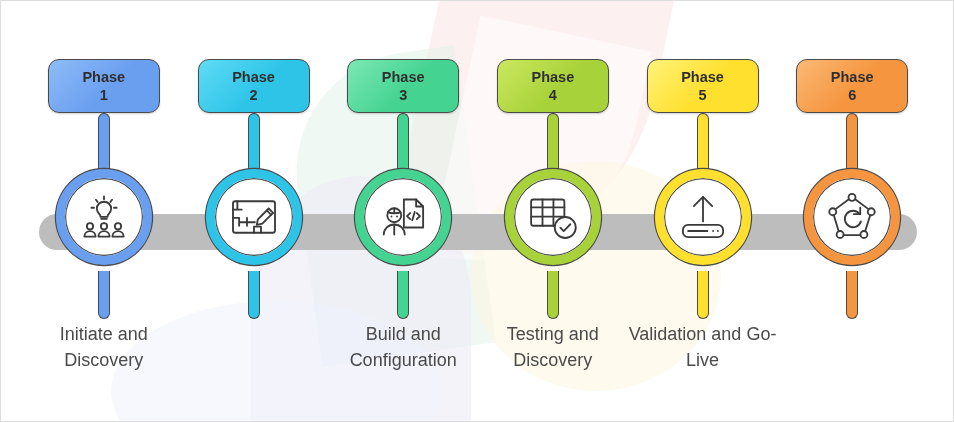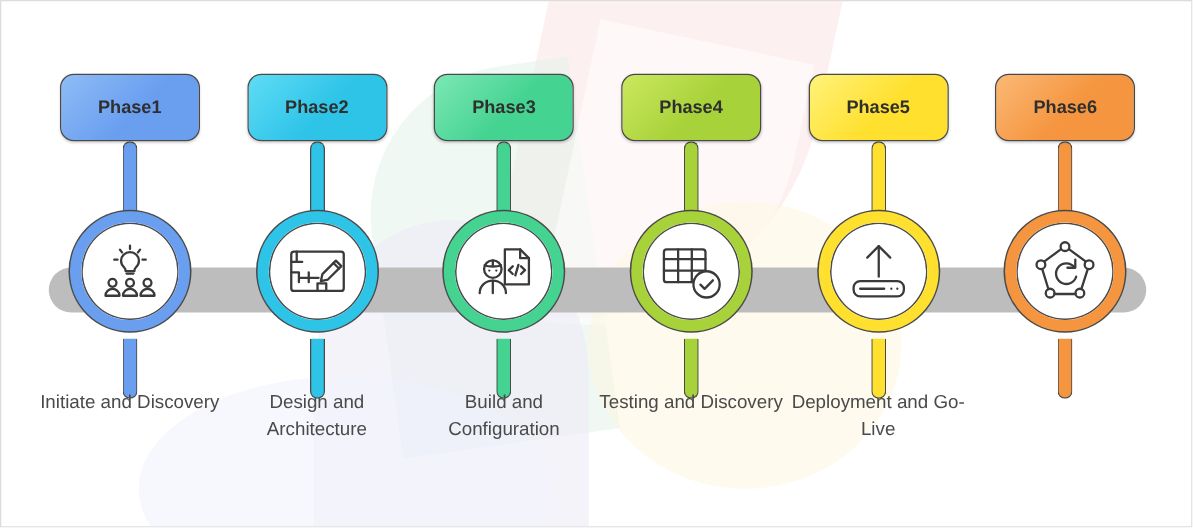--- a/index.html
+++ b/index.html
@@ -104,21 +104,21 @@
   }
 
   
   .pill {
     margin-top: 58px;
     width: 110px;
     height: 52px;
     border: 1.6px solid #4a4a4a;
     border-radius: 11px;
     display: flex;
-    flex-direction: row;
+    flex-direction: column;
     align-items: center;
     justify-content: center;
     color: #2f2f2f;
     font-weight: bold;
     font-size: 14.5px;
     line-height: 1.25;
     box-shadow: 0 1px 2px rgba(0,0,0,0.18);
     position: relative;
     z-index: 6;
   }
@@ -171,24 +171,24 @@
     height: 58px;
     display: flex;
     align-items: center;
     justify-content: center;
   }
   .ring svg { display: block; }
 
   
   .caption {
     position: absolute;
-    top: 310px;
+    top: 320px;
     width: 150px;
     text-align: center;
-    font-size: 15px;
+    font-size: 18px;
     line-height: 1.45;
     color: #4a4a4a;
     z-index: 5;
   }
 </style>
 </head>
 <body>
 
 <div id="canvas">
 
@@ -239,21 +239,20 @@
           <span class="icon-wrap">
     <svg viewBox="0 0 64 64" width="56" height="56" fill="none" stroke="#3a3a3a" stroke-width="2.1" stroke-linecap="round" stroke-linejoin="round">
       <rect x="8" y="14" width="48" height="36" rx="2.5"></rect>
       <path d="M8 23.5h10M13 14v9.5M8 33h7M15 33v9M15 38h9M24 33v9M24 38h9"></path>
       <path d="M32 50v-7h8v7"></path>
       <path d="M36.5 34.6 48.8 22.3l5 5L41.5 39.6l-6.4 1.4z"></path>
       <path d="M46.6 24.5l5 5"></path>
     </svg>
           </span>
         </div>
-        <div class="caption">Design and Architecture</div>
       </div>
       <div class="phase">
         <div class="pill" style="background: linear-gradient(135deg, rgb(124, 232, 180) 0%, rgb(69, 211, 146) 55%, rgb(69, 211, 146) 100%);">
           <span>Phase</span>
           <span class="num">3</span>
         </div>
         <div class="stem-top" style="background: rgb(69, 211, 146);"></div>
         <div class="stem-bottom" style="background: rgb(69, 211, 146);"></div>
         <div class="ring" style="border-color: rgb(69, 211, 146);">
           <span class="icon-wrap">
@@ -301,21 +300,21 @@
           <span class="icon-wrap">
     <svg viewBox="0 0 64 64" width="56" height="56" fill="none" stroke="#3a3a3a" stroke-width="2.1" stroke-linecap="round" stroke-linejoin="round">
       <path d="M32 9v28"></path>
       <path d="M21.5 19.5 32 9l10.5 10.5"></path>
       <rect x="9" y="41" width="46" height="14" rx="6"></rect>
       <path d="M43.5 48h.02M49 48h.02"></path>
       <path d="M15 48h22"></path>
     </svg>
           </span>
         </div>
-        <div class="caption">Deployment and Go-Live</div>
+        <div class="caption">Validation and Go-Live</div>
       </div>
       <div class="phase">
         <div class="pill" style="background: linear-gradient(135deg, rgb(251, 185, 117) 0%, rgb(245, 149, 63) 55%, rgb(245, 149, 63) 100%);">
           <span>Phase</span>
           <span class="num">6</span>
         </div>
         <div class="stem-top" style="background: rgb(245, 149, 63);"></div>
         <div class="stem-bottom" style="background: rgb(245, 149, 63);"></div>
         <div class="ring" style="border-color: rgb(245, 149, 63);">
           <span class="icon-wrap">

